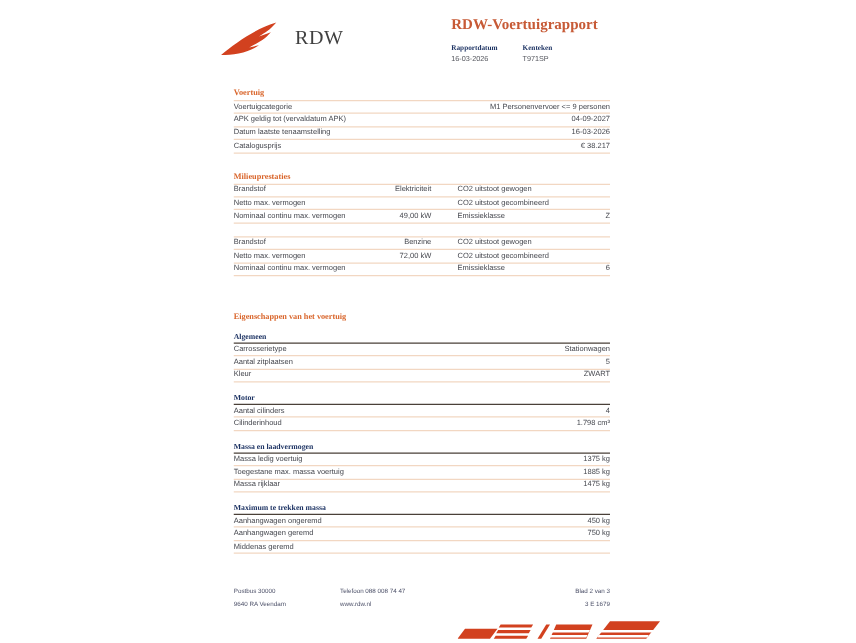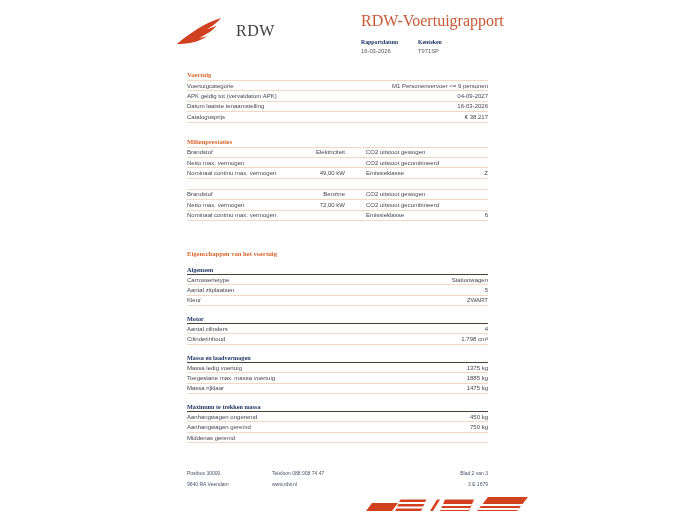--- a/index.html
+++ b/index.html
@@ -5,21 +5,21 @@
   html,body{margin:0;padding:0;background:#ffffff;}
   .page{
     position:relative;width:685px;height:514px;background:#ffffff;overflow:hidden;
     font-family:"Liberation Sans",sans-serif;color:#45474e;
   }
   
   .logo{position:absolute;left:176px;top:15px;display:flex;align-items:center;}
   .logo svg{width:52px;height:32px;display:block;}
   .logo-text{margin-left:8px;font-family:"Liberation Serif",serif;font-size:16px;color:#404040;letter-spacing:.5px;}
   .titleblock{position:absolute;left:361px;top:12px;width:127px;}
-  .doc-title{font-family:"Liberation Serif",serif;font-weight:normal;font-size:16px;color:#c75a36;white-space:nowrap;}
+  .doc-title{font-family:"Liberation Serif",serif;font-weight:bold;font-size:12px;color:#c75a36;white-space:nowrap;}
   .meta{display:flex;margin-top:9px;}
   .meta-col1{width:57px;}
   .meta-label{font-family:"Liberation Serif",serif;font-weight:bold;font-size:5.8px;color:#1e3464;}
   .meta-value{font-size:5.8px;margin-top:2.5px;color:#55575e;}
   
   .content{position:absolute;left:187px;top:71px;width:301px;}
   .sec-h{font-family:"Liberation Serif",serif;font-weight:bold;font-size:6.6px;color:#d9652b;margin:0 0 2px 0;}
   .rows{border-top:1px solid #f2d7c2;}
   .row{display:flex;justify-content:space-between;align-items:center;height:9.4px;
        border-bottom:1px solid #f2d7c2;font-size:6px;}

